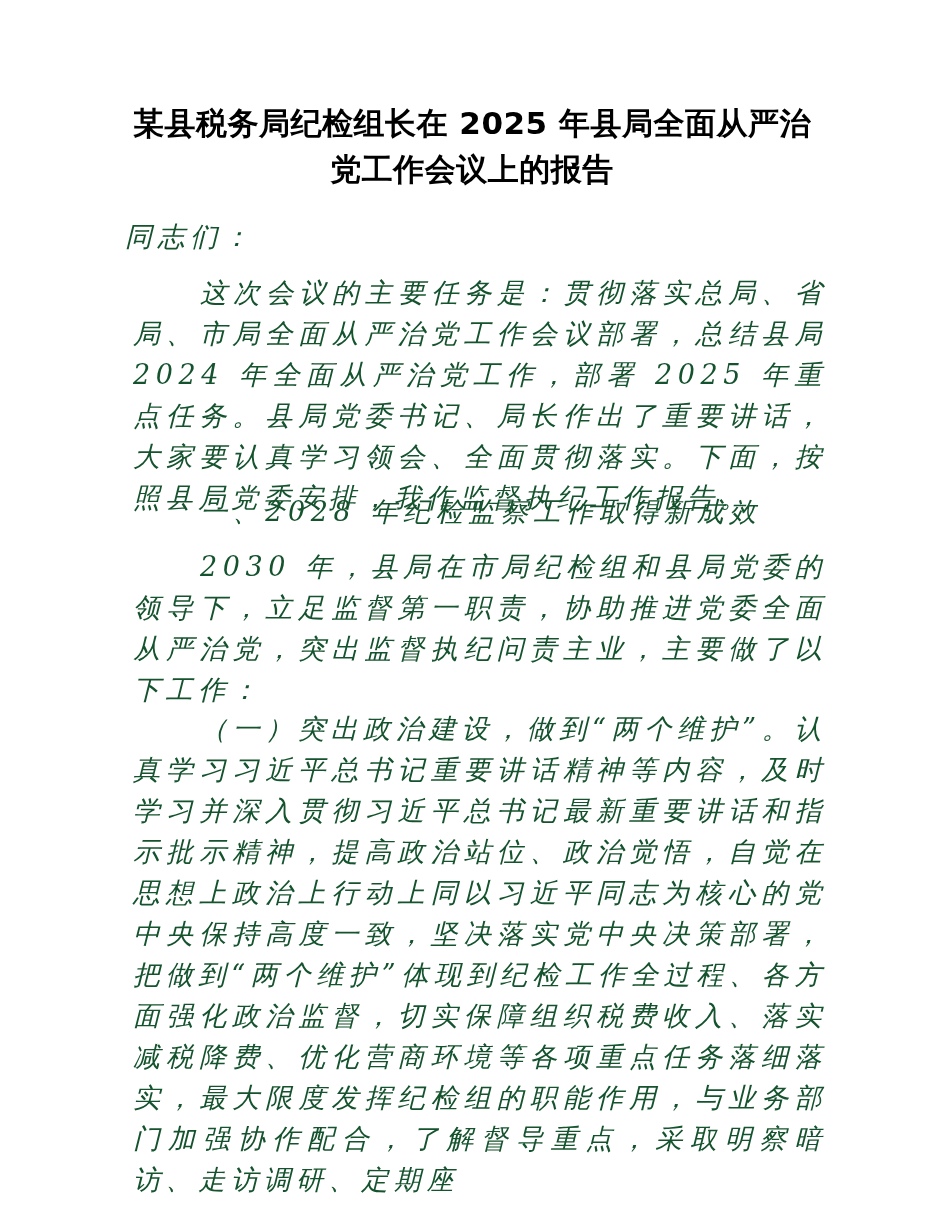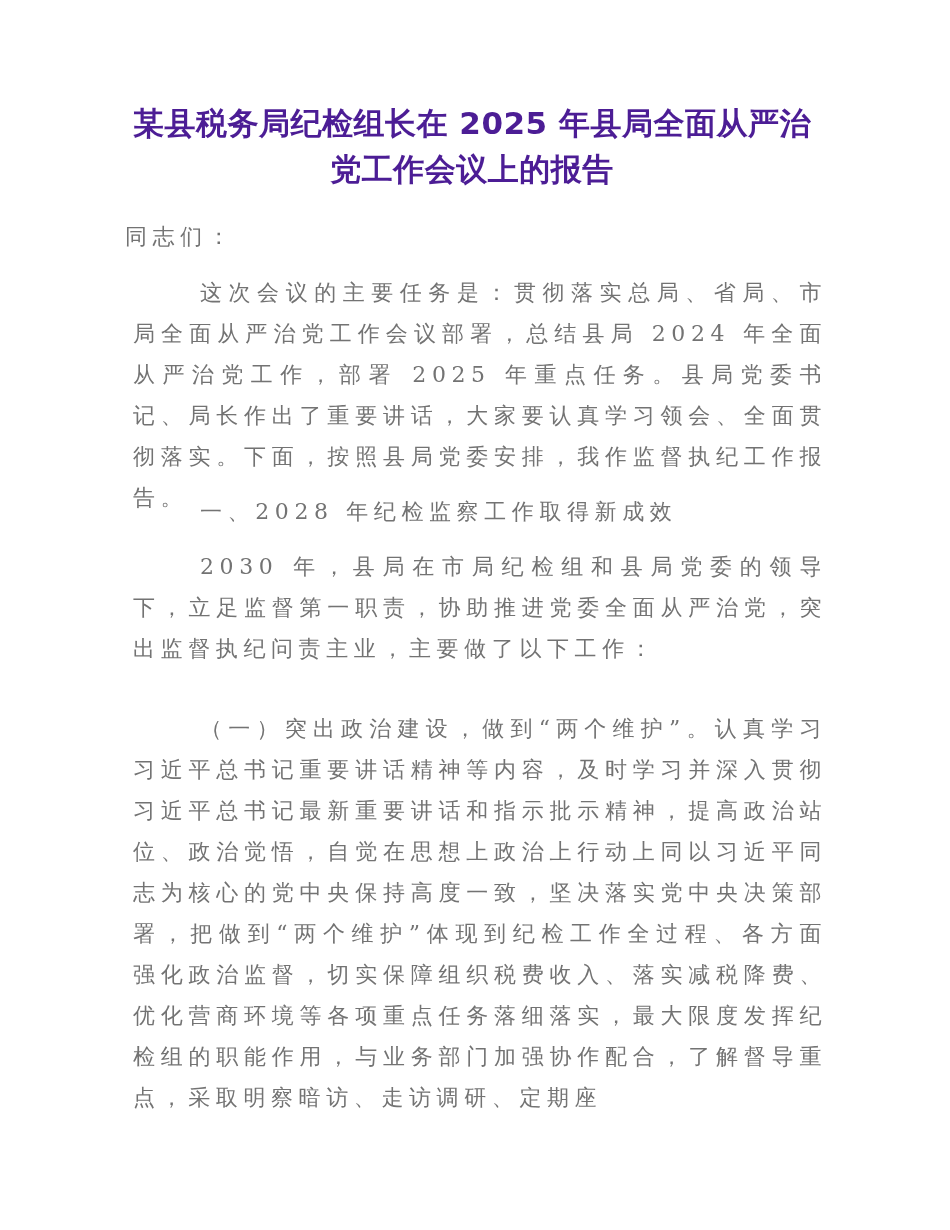--- a/index.html
+++ b/index.html
@@ -39,39 +39,40 @@
     position: absolute;
     left: 0;
     top: 100px;
     width: 694px;
     text-align: center;
     font-family: "DejaVu Sans", "Liberation Sans", sans-serif;
     font-weight: 700;
     font-size: 31px;
     line-height: 46px;
     letter-spacing: 0.5px;
-    color: #4c1d95;
+    color: #000000;
     word-break: break-all;
   }
 
   
   .body-block {
     position: absolute;
     left: 0;
     width: 694px;
     font-family: "DejaVu Serif", "Liberation Serif", serif;
     font-weight: 400;
-    font-size: 22px;
+    font-size: 27px;
     line-height: 41px;
     letter-spacing: 5.6px;
     text-align: justify;
     text-justify: inter-character;
-    color: #737373;
+    color: #14532d;
     word-break: break-all;
     white-space: pre-wrap;
+    font-style: italic;
   }
 
   .body-block.indent {
     text-indent: 67px;
     margin-left: 8px;
   }
 
   .body-block.no-indent {
     text-indent: 0;
   }

